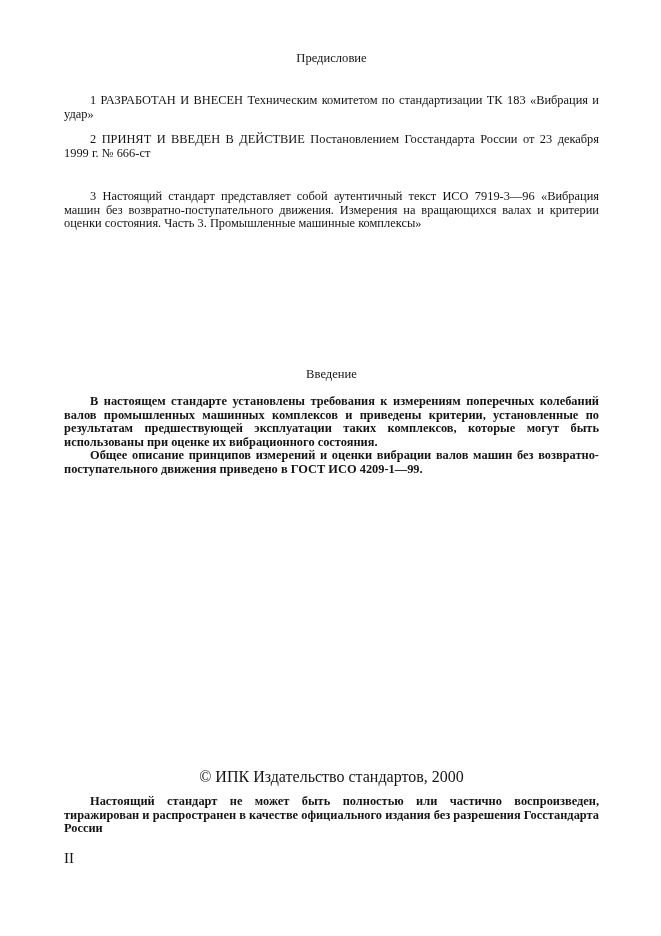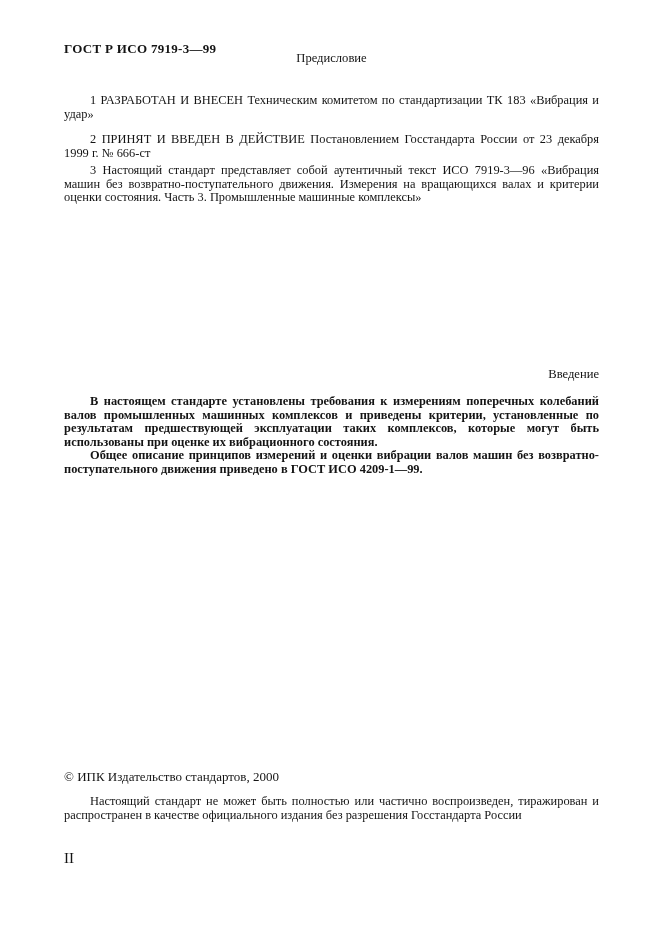--- a/index.html
+++ b/index.html
@@ -23,51 +23,50 @@
     font-size: 13px;
     font-weight: bold;
     letter-spacing: 0.3px;
   }
   .section-title {
     text-align: center;
     font-size: 12.6px;
     line-height: 13.5px;
   }
   .preface-title { top: 52px; }
-  .intro-title   { top: 368px; text-align: right; }
+  .intro-title   { top: 368px; }
   .preface-body  { top: 94px; font-family: Liberation Serif, serif; }
   .intro-body    { top: 395px; font-weight: bold; }
   .body-text p {
     margin: 0;
     font-size: 12.4px;
     line-height: 13.5px;
     text-align: justify;
     text-indent: 26px;
   }
   .preface-body p.mb12 { margin-bottom: 12px; }
-  .preface-body p.mb13 { margin-bottom: 4px; }
+  .preface-body p.mb13 { margin-bottom: 30px; }
   .copyright-line {
     top: 770px;
-    text-align: left;
-    font-size: 13px;
+    text-align: center;
+    font-size: 16px;
     line-height: 13.5px;
   }
-  .notice { top: 795px; }
+  .notice { top: 795px; font-weight: bold; }
   .page-num {
     top: 852px;
     font-size: 15px;
     line-height: 13.5px;
   }
 </style>
 </head>
 <body>
 
 <div class="page">
 
-  <div class="block doc-code">ГОСТ Р ИСО 7919-3—99</div>
 
   <div class="block section-title preface-title">Предисловие</div>
 
   <div class="block body-text preface-body">
     <p class="mb12">1  РАЗРАБОТАН И ВНЕСЕН Техническим комитетом по стандартизации ТК 183 «Вибрация и удар»</p>
     <p class="mb13">2  ПРИНЯТ И ВВЕДЕН В ДЕЙСТВИЕ Постановлением Госстандарта России от 23 декабря 1999 г. № 666-ст</p>
     <p class="mb12">3  Настоящий стандарт представляет собой аутентичный текст ИСО 7919-3—96 «Вибрация машин без возвратно-поступательного движения. Измерения на вращающихся валах и критерии оценки состояния. Часть 3. Промышленные машинные комплексы»</p>
   </div>
 
   <div class="block section-title intro-title">Введение</div>

